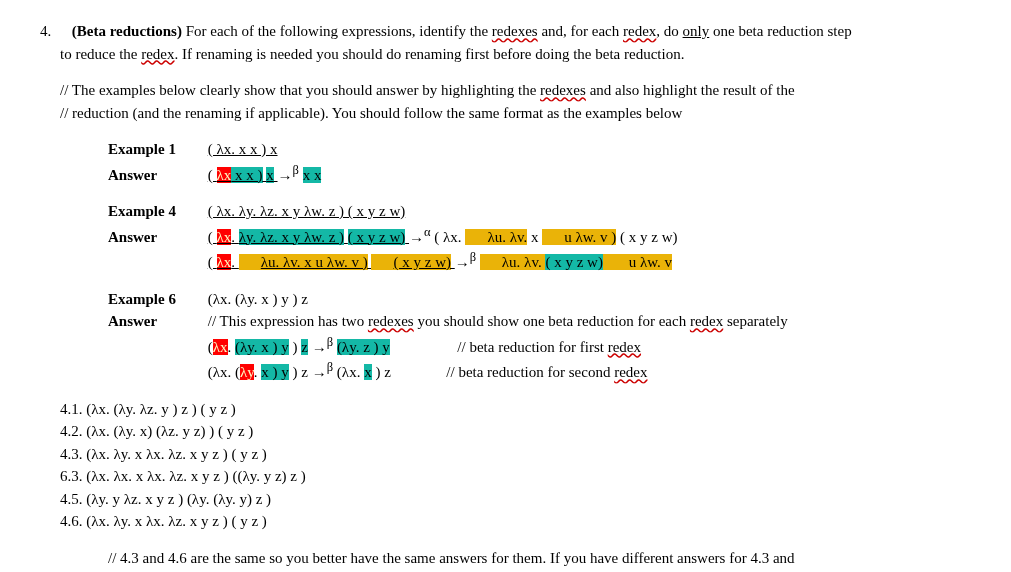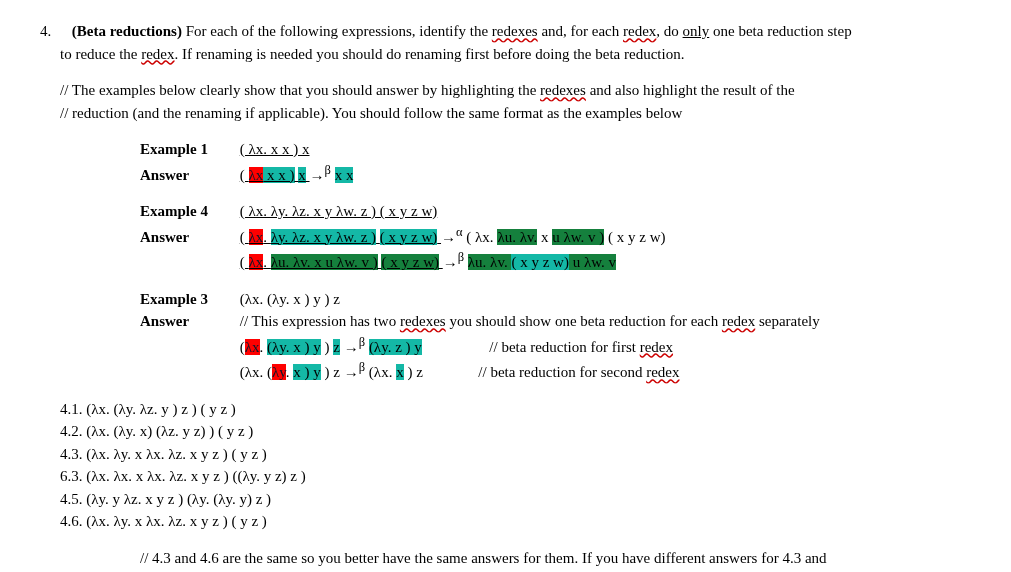--- a/index.html
+++ b/index.html
@@ -8,31 +8,31 @@
     color: #000;
     background: #fff;
     margin: 0;
     padding: 20px 40px;
     width: 1011px;
     box-sizing: border-box;
     line-height: 1.5;
   }
   .row { margin: 0; }
   .indent1 { margin-left: 20px; }
-  .indent2 { margin-left: 100px; }
+  .indent2 { margin-left: 68px; }
   .qnum { display: inline-block; width: 28px; vertical-align: top; }
   .wavy-red { text-decoration: underline wavy #c00; text-decoration-skip-ink: none; }
   .wavy-mixed {
     text-decoration: underline wavy #c00;
     text-decoration-skip-ink: none;
   }
   b { font-weight: bold; }
   .hl-yellow { background: #14b8a6; }
-  .hl-red    { background: #ff0000; color: #0f172a; }
-  .hl-cyan   { background: #15803d; }
+  .hl-red    { background: #ff0000; color: #fef9c3; }
+  .hl-cyan   { background: #eab308; padding-left: 22px; }
   .ul { text-decoration: underline; }
   .section-gap { height: 14px; }
   .label-col { display: inline-block; min-width: 96px; }
 </style>
 </head>
 <body>
 
 <div class="row">
   <span class="qnum">4.</span>
   <span>
@@ -78,21 +78,21 @@
 <div class="row indent2">
   <span class="label-col"></span>
   <span class="ul">
     <span>( </span><span class="hl-red">λx</span><span>.  </span><span class="hl-cyan">λu.  λv.  x    u  λw.  v )</span><span> </span><span class="hl-cyan">( x  y  z  w)</span>
   </span><span>  →</span><sup>β</sup><span>   </span><span class="hl-cyan">λu.  λv.  </span><span class="hl-yellow">( x  y  z  w)</span><span class="hl-cyan">   u  λw.  v</span>
 </div>
 
 <div class="section-gap"></div>
 
 <div class="row indent2">
-  <b class="label-col">Example 3</b>
+  <b class="label-col">Example 6</b>
   <span>(λx.  (λy.  x ) y )   z</span>
 </div>
 <div class="row indent2">
   <b class="label-col">Answer</b>
   <span>// This expression has two </span><span class="wavy-mixed">redexes</span><span> you should show one beta reduction for each </span><span class="wavy-red">redex</span><span> separately</span>
 </div>
 <div class="row indent2">
   <span class="label-col"></span>
   <span>(</span><span class="hl-red">λx</span><span>.  </span><span class="hl-yellow">(λy.  x ) y</span><span> )   </span><span class="hl-yellow">z</span><span>  →</span><sup>β</sup><span> </span><span class="hl-yellow">(λy.  z ) y</span>
   <span style="display:inline-block; width:60px;"></span>

